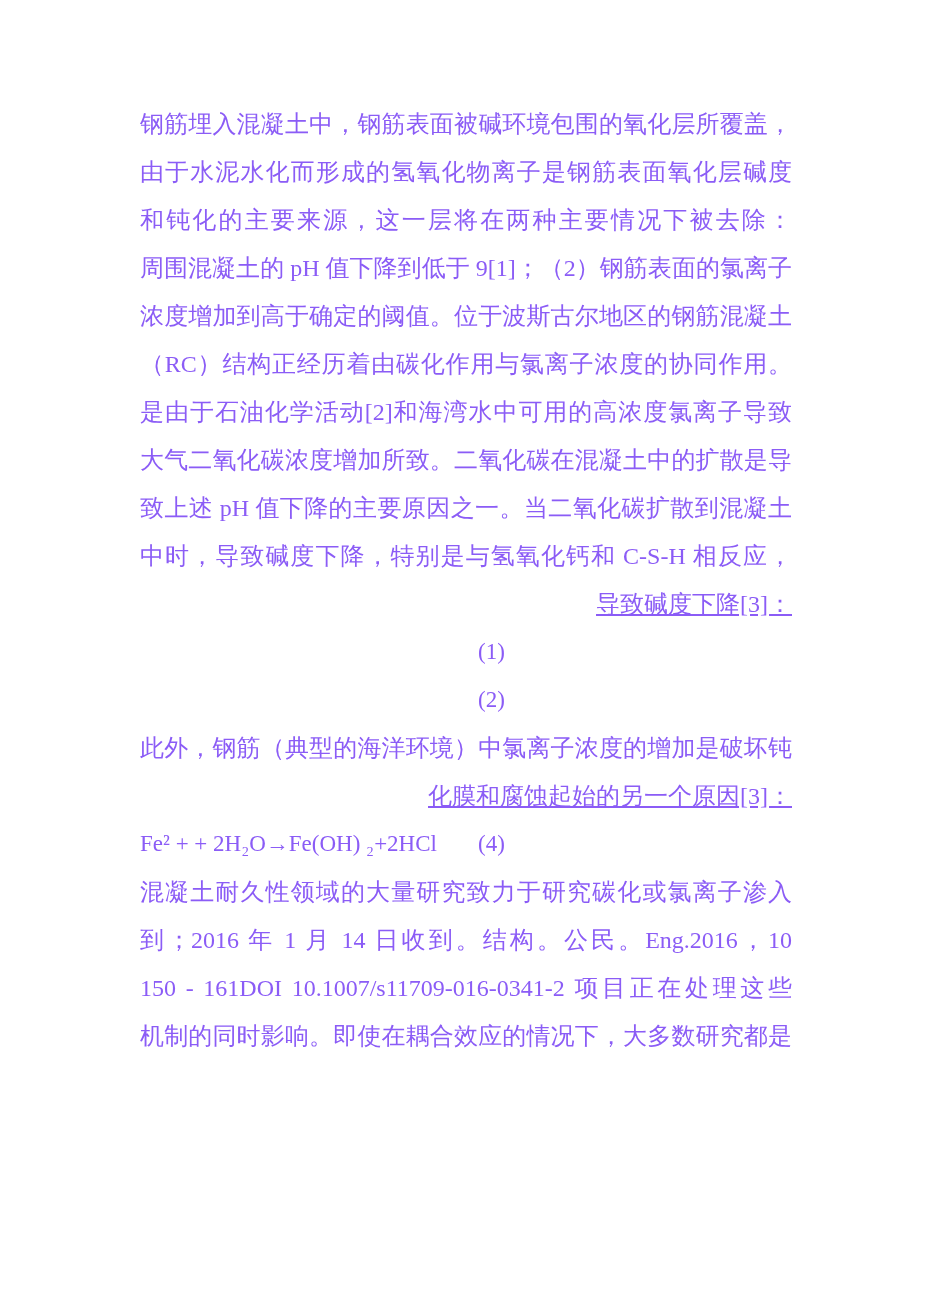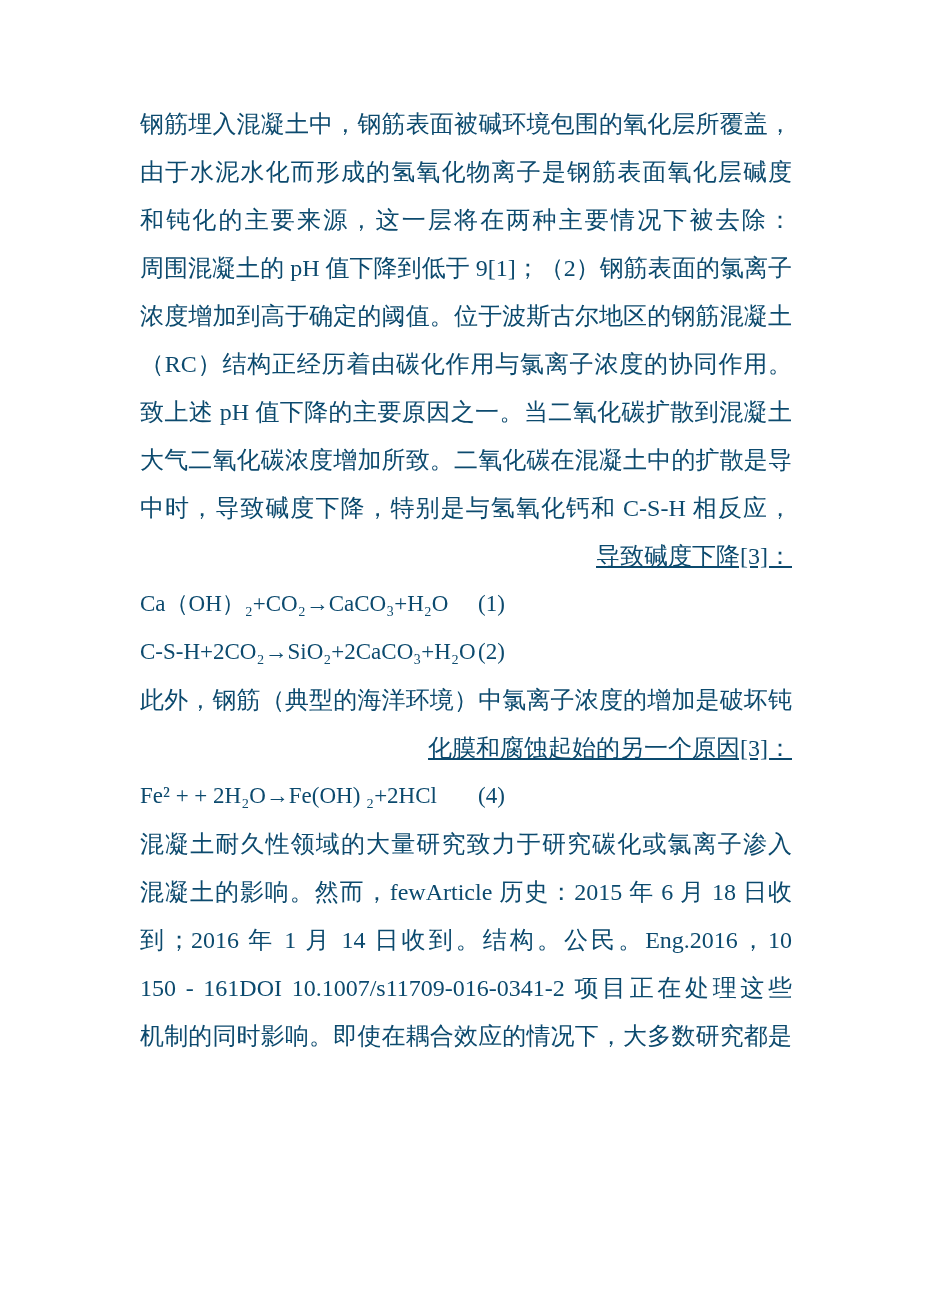--- a/index.html
+++ b/index.html
@@ -27,21 +27,21 @@
     position: absolute;
     left: 140px;
     top: 100px;
     width: 652px;
   }
   .line {
     font-size: 24px;
     line-height: 48px;
     height: 48px;
     white-space: nowrap;
-    color: #0c4a6e;
+    color: #8b5cf6;
   }
   .line.justify {
     text-align: justify;
     text-align-last: justify;
     white-space: normal;
     word-break: keep-all;
     overflow: hidden;
   }
   .line.left {
     text-align: right;
@@ -65,28 +65,28 @@
 <body>
 
 <div class="page">
   <div class="content">
       <div class="line justify">钢筋埋入混凝土中，钢筋表面被碱环境包围的氧化层所覆盖，</div>
       <div class="line justify">由于水泥水化而形成的氢氧化物离子是钢筋表面氧化层碱度</div>
       <div class="line justify">和钝化的主要来源，这一层将在两种主要情况下被去除：（1）</div>
       <div class="line justify">周围混凝土的 pH 值下降到低于 9[1]；（2）钢筋表面的氯离子</div>
       <div class="line justify">浓度增加到高于确定的阈值。位于波斯古尔地区的钢筋混凝土</div>
       <div class="line justify">（RC）结构正经历着由碳化作用与氯离子浓度的协同作用。这</div>
+      <div class="line justify">是由于石油化学活动[2]和海湾水中可用的高浓度氯离子导致</div>
+      <div class="line justify">大气二氧化碳浓度增加所致。二氧化碳在混凝土中的扩散是导</div>
       <div class="line justify">致上述 pH 值下降的主要原因之一。当二氧化碳扩散到混凝土</div>
-      <div class="line justify">大气二氧化碳浓度增加所致。二氧化碳在混凝土中的扩散是导</div>
       <div class="line justify">中时，导致碱度下降，特别是与氢氧化钙和 C-S-H 相反应，从而</div>
       <div class="line left">导致碱度下降[3]：</div>
-      <div class="line equation"><span class="eq-formula">Ca（OH）₂+CO₂→CaCO₃+H₂O</span><span class="eq-num">(1)</span></div>
-      <div class="line equation"><span class="eq-formula">C-S-H+2CO₂→SiO₂+2CaCO₃+H₂O</span><span class="eq-num">(2)</span></div>
+      <div class="line equation"><span class="eq-num">(1)</span></div>
+      <div class="line equation"><span class="eq-num">(2)</span></div>
       <div class="line justify">此外，钢筋（典型的海洋环境）中氯离子浓度的增加是破坏钝</div>
       <div class="line left">化膜和腐蚀起始的另一个原因[3]：</div>
       <div class="line equation"><span class="eq-formula">Fe² + + 2H₂O→Fe(OH) ₂+2HCl</span><span class="eq-num">(4)</span></div>
       <div class="line justify">混凝土耐久性领域的大量研究致力于研究碳化或氯离子渗入</div>
-      <div class="line justify">混凝土的影响。然而，fewArticle 历史：2015 年 6 月 18 日收</div>
       <div class="line justify">到；2016 年 1 月 14 日收到。结构。公民。Eng.2016，10（2）：</div>
       <div class="line justify">150 - 161DOI 10.1007/s11709-016-0341-2 项目正在处理这些</div>
       <div class="line justify">机制的同时影响。即使在耦合效应的情况下，大多数研究都是</div>
     </div>
 </div>
 
 </body></html>

